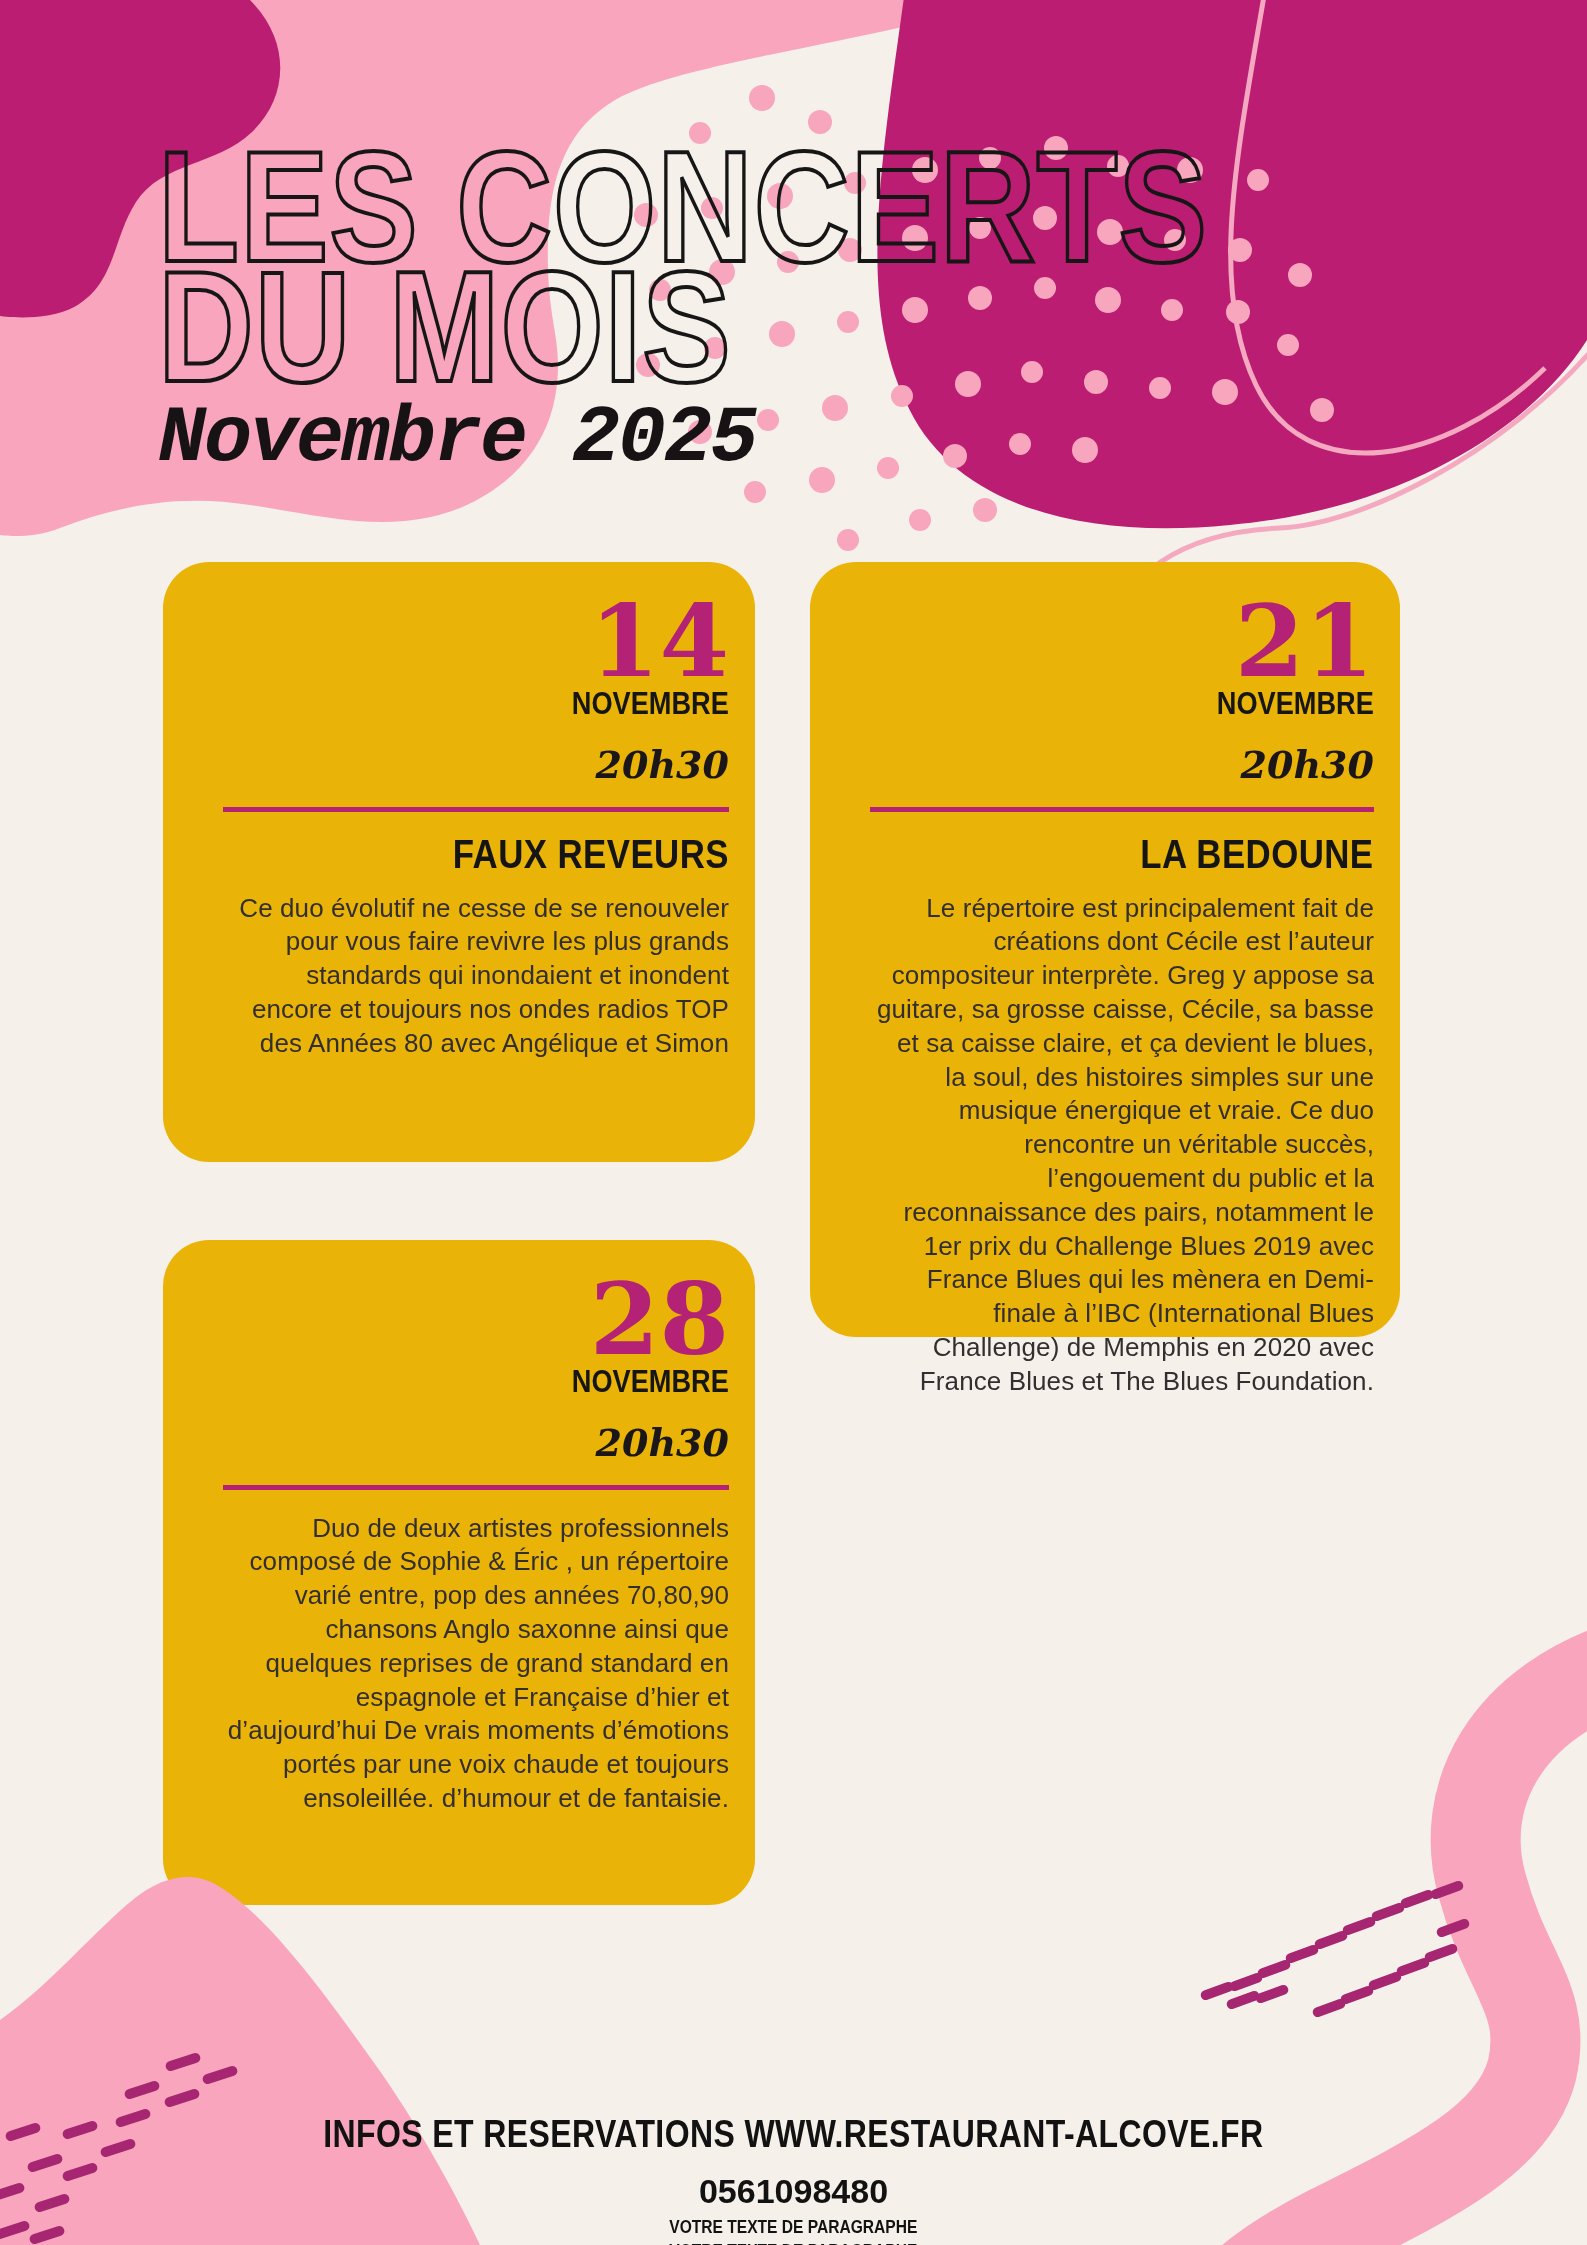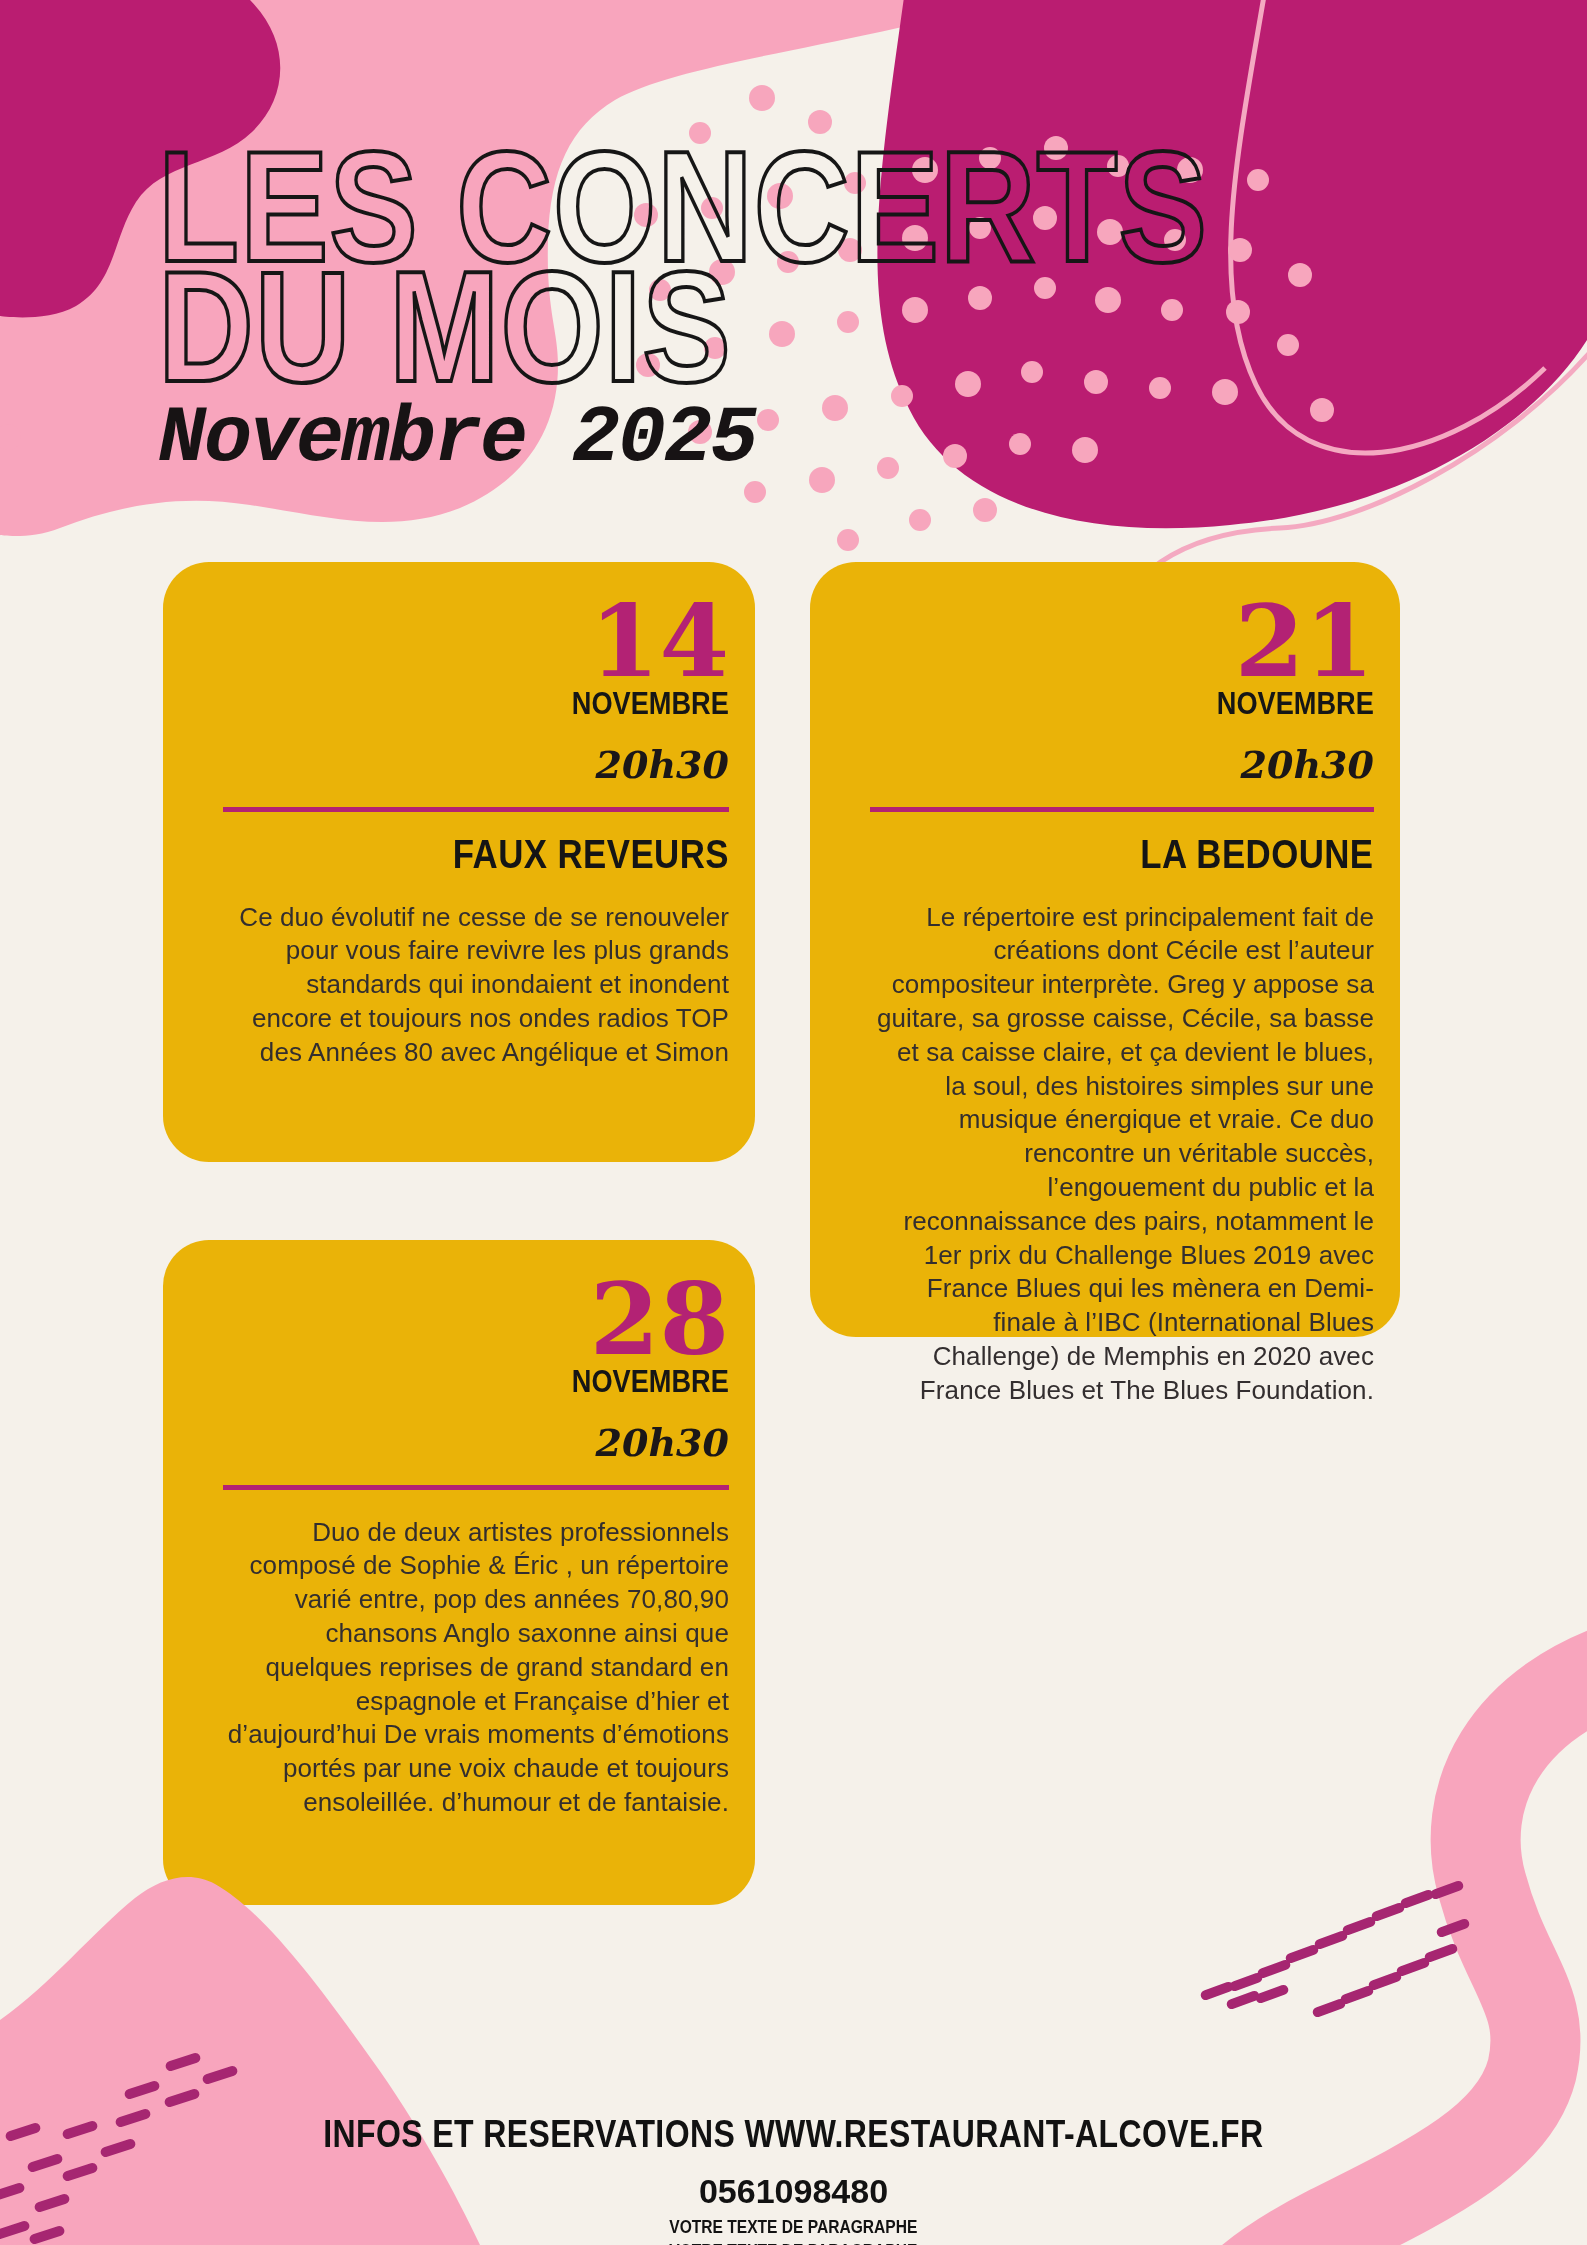--- a/index.html
+++ b/index.html
@@ -41,21 +41,21 @@
     font-size:100px;line-height:.9;color:#b32274;
   }
   .month{font-size:32px;line-height:1.1;font-weight:700;color:#161616;}
   .time{
     font-family:"DejaVu Serif",serif;font-style:italic;font-weight:700;
     font-size:38px;line-height:1.25;margin-top:20px;color:#1b1718;
   }
   .rule{height:5px;background:#b32274;margin:18px 0 22px;border:none;}
   .band-name{font-size:41px;line-height:1;font-weight:700;color:#151515;letter-spacing:.5px;}
   .desc{
-    font-size:26px;line-height:1.3;color:#332e2f;margin-top:26px;
+    font-size:26px;line-height:1.3;color:#332e2f;margin-top:17px;
     letter-spacing:.1px;
   }
   .cond{display:inline-block;transform:scaleX(.85);transform-origin:right center;white-space:nowrap;}
 
   
   .footer{
     position:absolute;left:0;top:2112px;width:1587px;text-align:center;z-index:3;
     color:#121212;
   }
   .footer .cfit{display:inline-block;transform:scaleX(.82);transform-origin:center;white-space:nowrap;}

